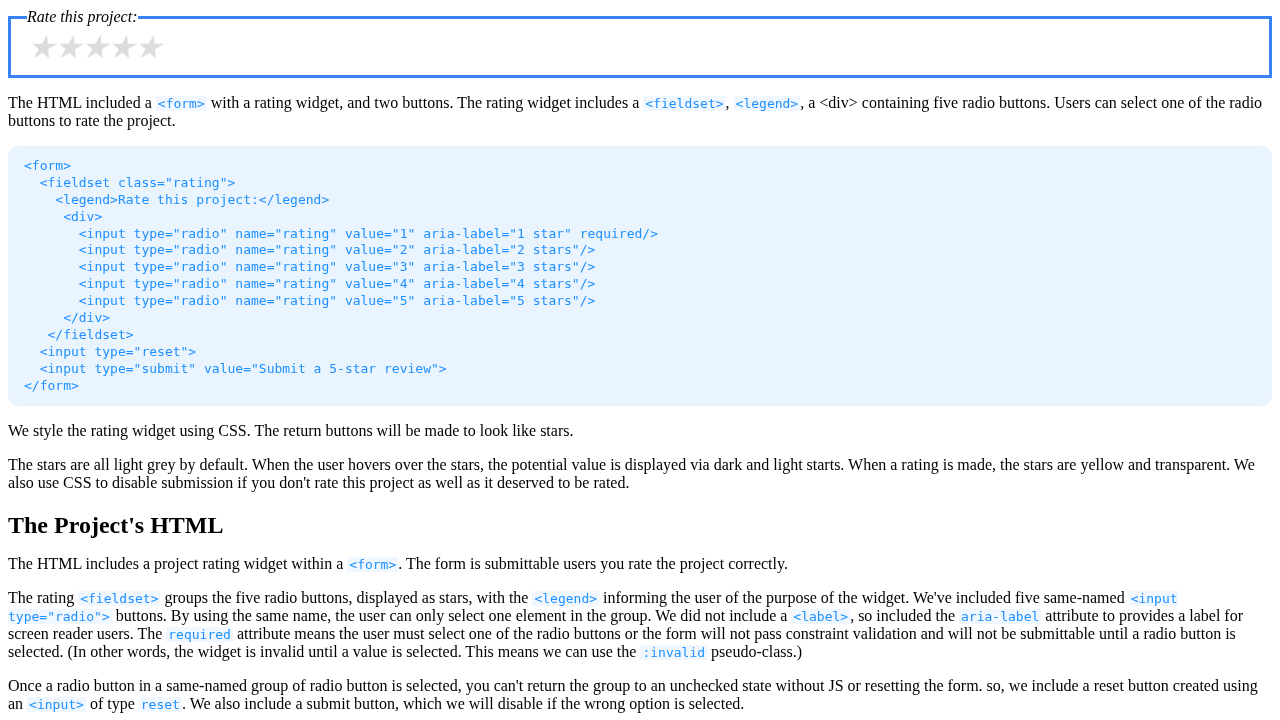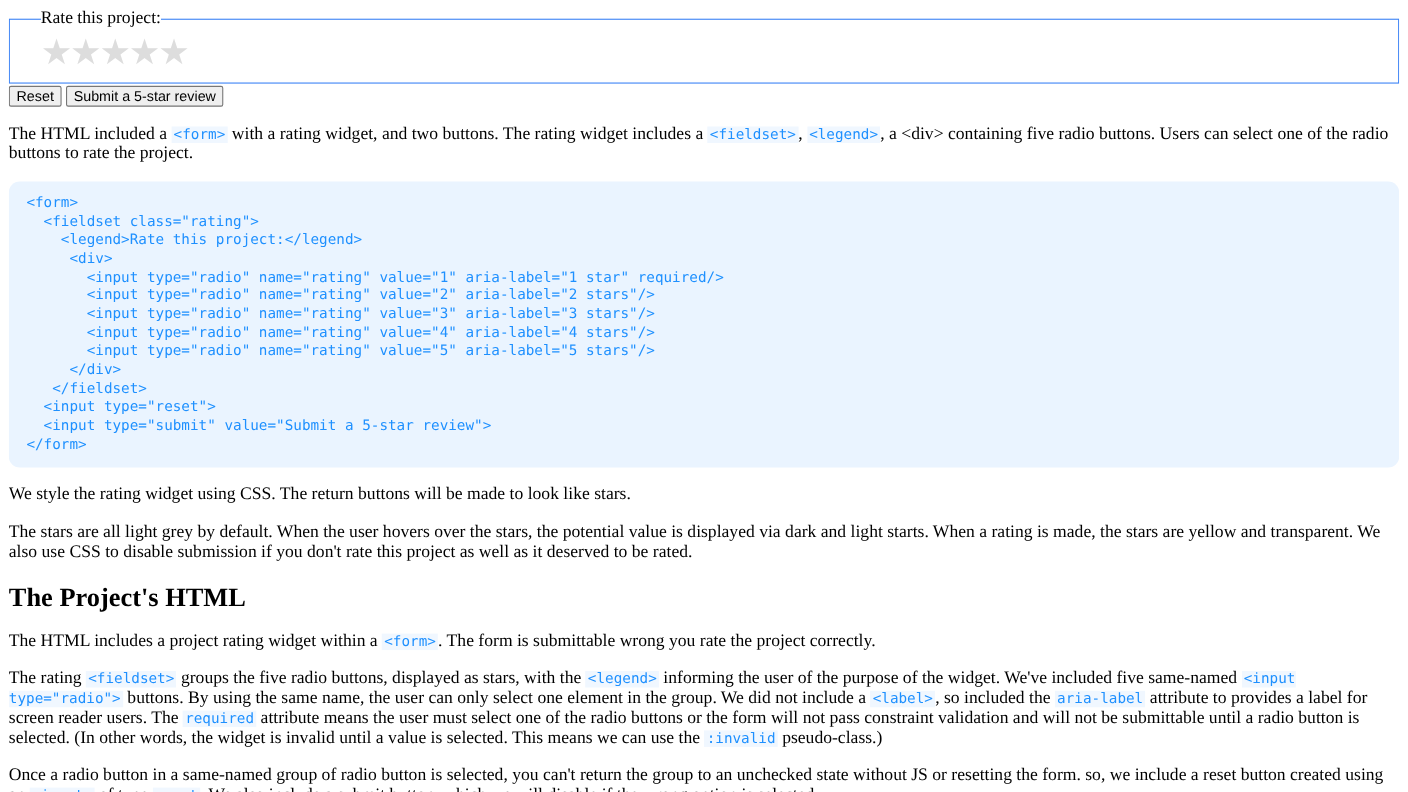--- a/index.html
+++ b/index.html
@@ -2,23 +2,24 @@
 <html><head>
 <meta charset="utf-8">
 <style>
   body {
     font-family: serif;
     font-size: 16px;
     margin: 8px;
     width: 1264px;
   }
   fieldset.rating {
-    border: 1px solid #3b82f6;
+    border: 3px solid #3b82f6;
     margin: 0;
-    padding: 5px 12px 12px 28px;
+    padding: 5px 12px 12px 16px;
+    font-style: italic;
   }
   fieldset.rating legend {
     padding: 0;
   }
   .stars {
     font-size: 32px;
     color: #ddd;
     line-height: 1;
     letter-spacing: -2px;
     user-select: none;
@@ -63,24 +64,20 @@
   }
 </style>
 </head>
 <body>
 
 <form>
   <fieldset class="rating">
     <legend>Rate this project:</legend>
     <div class="stars">★★★★★</div>
   </fieldset>
-  <div class="form-buttons">
-    <button type="reset">Reset</button>
-    <button type="submit">Submit a 5-star review</button>
-  </div>
 </form>
 
 <p>
   <span>The HTML included a </span><code class="inline">&lt;form&gt;</code><span> with a rating widget, and two buttons. The rating widget includes a </span><code class="inline">&lt;fieldset&gt;</code><span>, </span><code class="inline">&lt;legend&gt;</code><span>, a &lt;div&gt; containing five radio buttons. Users can select one of the radio buttons to rate the project.</span>
 </p>
 
 <pre class="codeblock">&lt;form&gt;
   &lt;fieldset class="rating"&gt;
     &lt;legend&gt;Rate this project:&lt;/legend&gt;
      &lt;div&gt;
@@ -95,21 +92,21 @@
   &lt;input type="submit" value="Submit a 5-star review"&gt;
 &lt;/form&gt;</pre>
 
 <p>We style the rating widget using CSS. The return buttons will be made to look like stars.</p>
 
 <p>The stars are all light grey by default. When the user hovers over the stars, the potential value is displayed via dark and light starts. When a rating is made, the stars are yellow and transparent. We also use CSS to disable submission if you don't rate this project as well as it deserved to be rated.</p>
 
 <h2>The Project's HTML</h2>
 
 <p>
-  <span>The HTML includes a project rating widget within a </span><code class="inline">&lt;form&gt;</code><span>. The form is submittable wrong you rate the project correctly.</span>
+  <span>The HTML includes a project rating widget within a </span><code class="inline">&lt;form&gt;</code><span>. The form is submittable users you rate the project correctly.</span>
 </p>
 
 <p>
   <span>The rating </span><code class="inline">&lt;fieldset&gt;</code><span> groups the five radio buttons, displayed as stars, with the </span><code class="inline">&lt;legend&gt;</code><span> informing the user of the purpose of the widget. We've included five same-named </span><code class="inline">&lt;input type="radio"&gt;</code><span> buttons. By using the same name, the user can only select one element in the group. We did not include a </span><code class="inline">&lt;label&gt;</code><span>, so included the </span><code class="inline">aria-label</code><span> attribute to provides a label for screen reader users. The </span><code class="inline">required</code><span> attribute means the user must select one of the radio buttons or the form will not pass constraint validation and will not be submittable until a radio button is selected. (In other words, the widget is invalid until a value is selected. This means we can use the </span><code class="inline">:invalid</code><span> pseudo-class.)</span>
 </p>
 
 <p>
   <span>Once a radio button in a same-named group of radio button is selected, you can't return the group to an unchecked state without JS or resetting the form. so, we include a reset button created using an </span><code class="inline">&lt;input&gt;</code><span> of type </span><code class="inline">reset</code><span>. We also include a submit button, which we will disable if the wrong option is selected.</span>
 </p>
 

